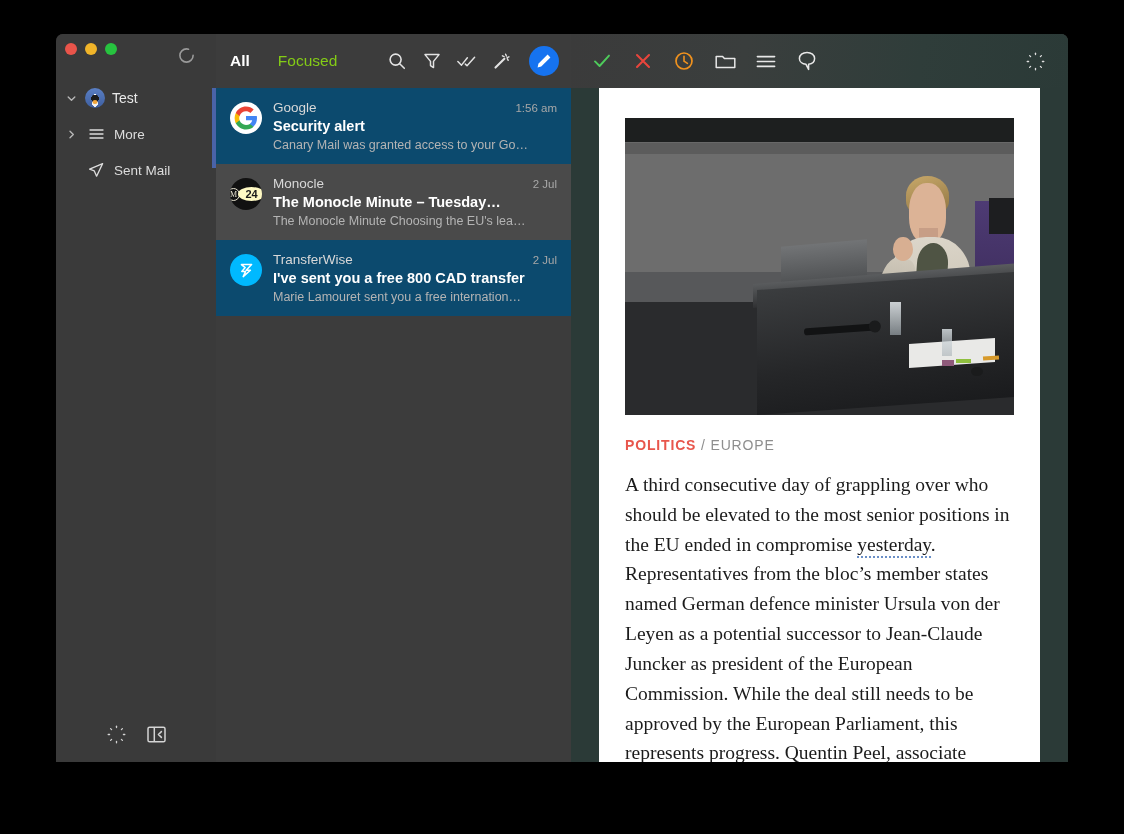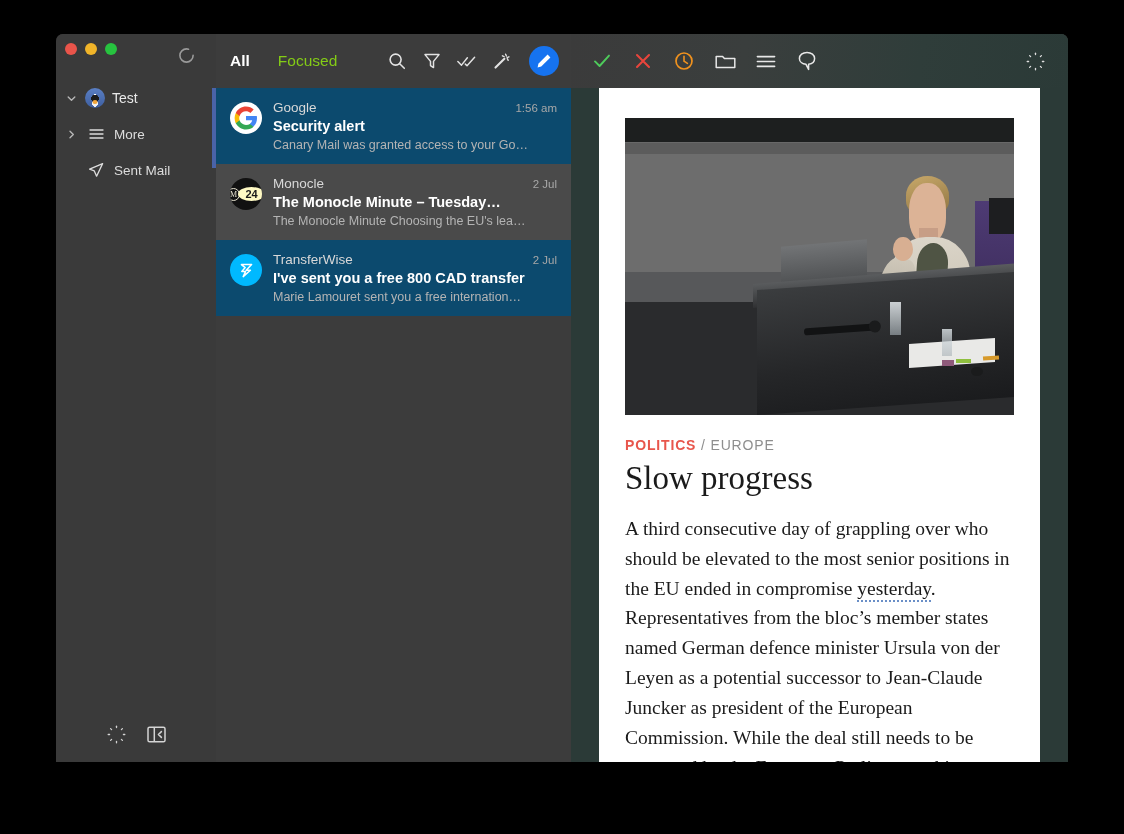--- a/index.html
+++ b/index.html
@@ -645,21 +645,20 @@
           <div class="ph-accent-orange"></div>
           <div class="ph-accent-pink"></div>
         </div>
 
         <div id="kicker">
           <span class="cat">POLITICS</span>
           <span class="sep">/</span>
           <span class="sub">EUROPE</span>
         </div>
 
-        <h1 id="headline">Slow progress</h1>
 
         <div id="body-text">
           <span>A third consecutive day of grappling over who should be elevated to the most senior positions in the EU ended in compromise </span><span class="dotted-link">yesterday</span><span>. Representatives from the bloc’s member states named German defence minister Ursula von der Leyen as a potential successor to Jean-Claude Juncker as president of the European Commission. While the deal still needs to be approved by the European Parliament, this represents progress. Quentin Peel, associate fellow with the Europe programme at Chatham House, believes Von der Leyen is her own woman</span>
         </div>
 
       </div>
     </div>
   </div>
 </div>
 

